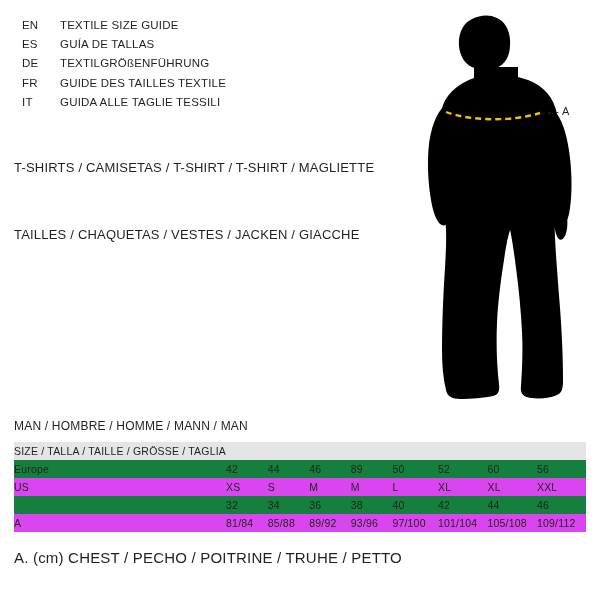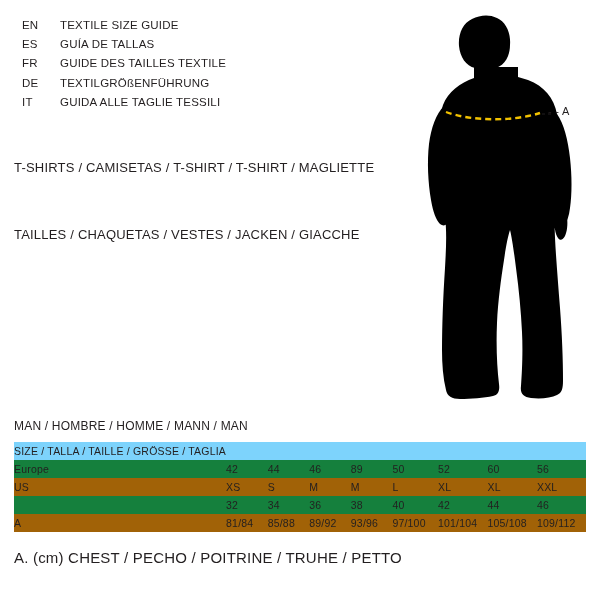--- a/index.html
+++ b/index.html
@@ -99,25 +99,25 @@
     font-size: 10.5px;
     letter-spacing: 0.2px;
   }
   table.size-table td {
     padding: 0;
     height: 18px;
     vertical-align: middle;
     white-space: nowrap;
   }
   tr.head-row {
-    background: #7dd3fc;
+    background: #e5e5e5;
     margin-left: 44px;
   }
   tr.row-shade {
-    background: #a16207;
+    background: #d946ef;
   }
   tr.row-plain {
     background: #15803d;
   }
   td.label-cell {
     width: 88px;
     padding-left: 4px;
   }
   td.val-cell {
     width: 69px;
@@ -141,26 +141,26 @@
   <div class="lang-block">
     <div class="lang-row">
       <span class="lang-code">EN</span>
       <span class="lang-text">TEXTILE SIZE GUIDE</span>
     </div>
     <div class="lang-row">
       <span class="lang-code">ES</span>
       <span class="lang-text">GUÍA DE TALLAS</span>
     </div>
     <div class="lang-row">
+      <span class="lang-code">DE</span>
+      <span class="lang-text">TEXTILGRÖßENFÜHRUNG</span>
+    </div>
+    <div class="lang-row">
       <span class="lang-code">FR</span>
       <span class="lang-text">GUIDE DES TAILLES TEXTILE</span>
-    </div>
-    <div class="lang-row">
-      <span class="lang-code">DE</span>
-      <span class="lang-text">TEXTILGRÖßENFÜHRUNG</span>
     </div>
     <div class="lang-row">
       <span class="lang-code">IT</span>
       <span class="lang-text">GUIDA ALLE TAGLIE TESSILI</span>
     </div>
   </div>
 
   <div class="cat-block">
     <div class="cat-line">T-SHIRTS / CAMISETAS / T-SHIRT / T-SHIRT / MAGLIETTE</div>
     <div class="cat-line">TAILLES / CHAQUETAS / VESTES / JACKEN / GIACCHE</div>

